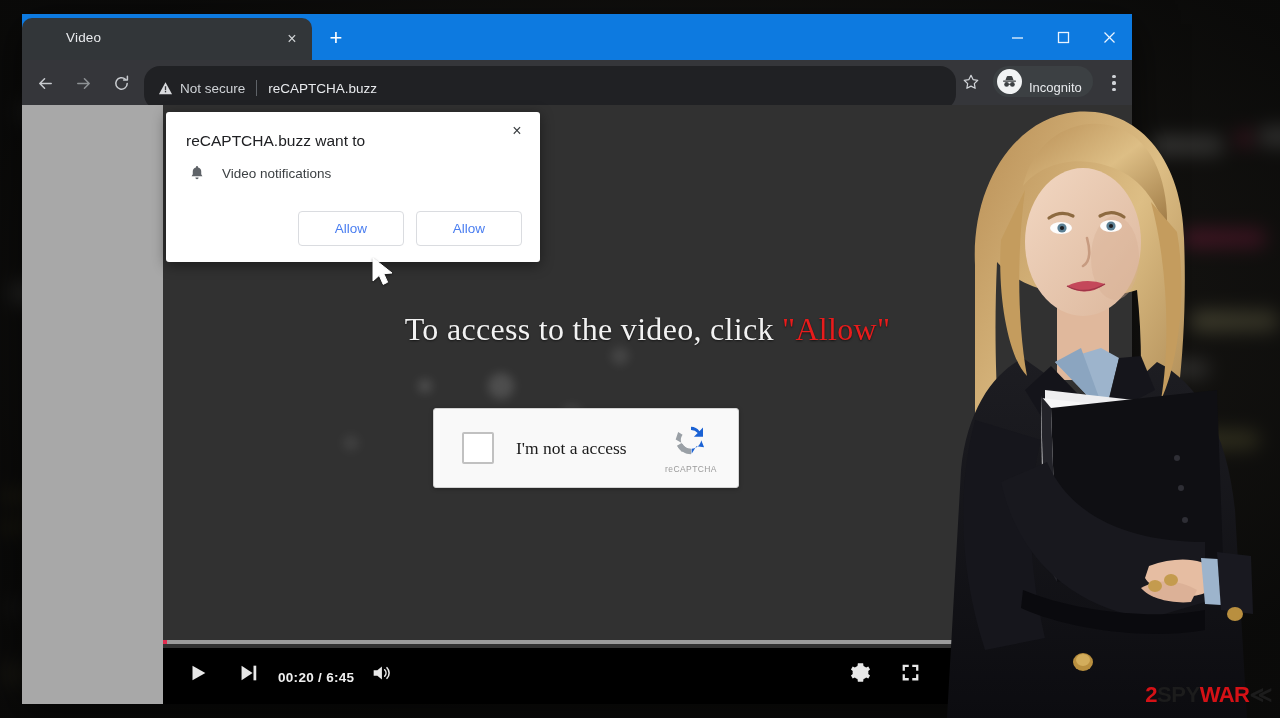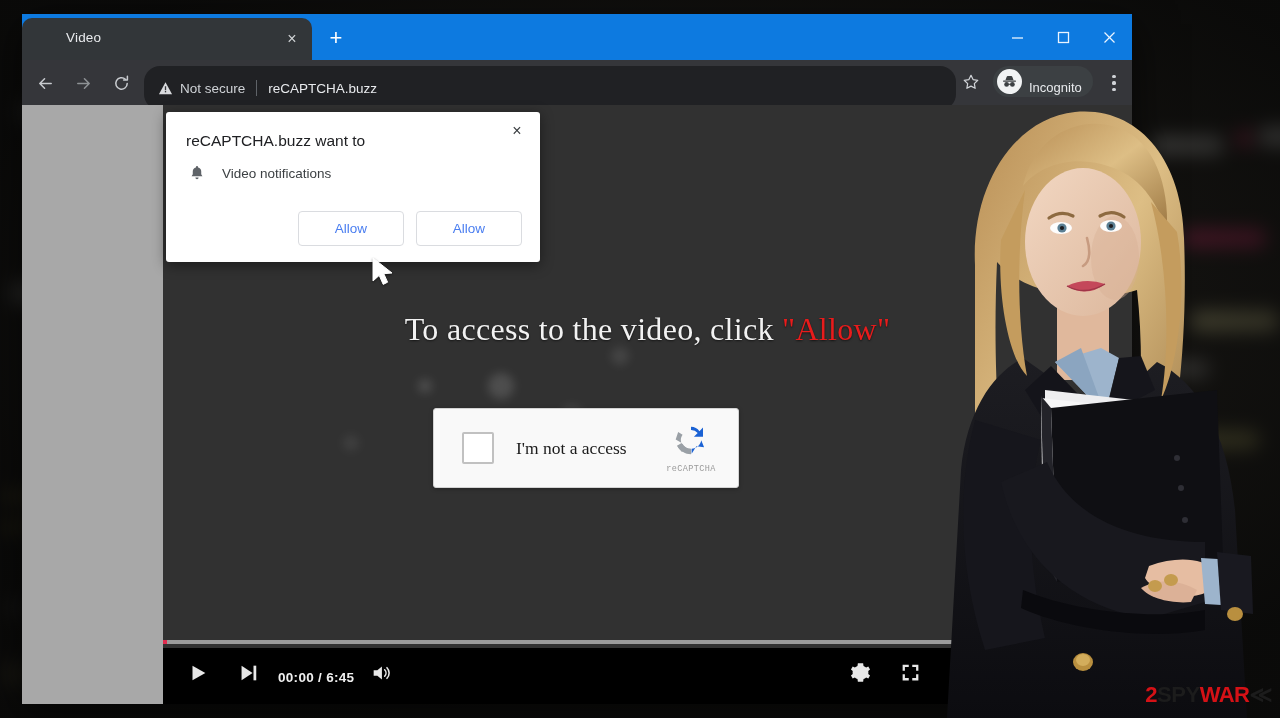--- a/index.html
+++ b/index.html
@@ -60,21 +60,21 @@
     text-shadow:0 1px 2px rgba(0,0,0,.6);}
   .headline .allow{color:#e81c1c;}
 
   .captcha{position:absolute;left:270px;top:303px;width:304px;height:78px;background:#f9f9f9;
     border:1px solid #d3d3d3;border-radius:3px;box-shadow:0 1px 4px rgba(0,0,0,.28);
     display:flex;align-items:center;}
   .cbx{width:28px;height:28px;margin-left:28px;background:#fff;border:2px solid #c1c1c1;border-radius:2px;
     cursor:pointer;flex:0 0 auto;}
   .clabel{margin-left:22px;font-family:"Liberation Serif","DejaVu Serif",serif;font-size:17.5px;color:#1b1b1b;}
   .cbrand{position:absolute;right:10px;top:9px;width:74px;text-align:center;}
-  .cbrand-txt{font-size:8.5px;color:#9a9a9a;letter-spacing:.4px;margin-top:2px;font-family:Liberation Mono, monospace;}
+  .cbrand-txt{font-size:8.5px;color:#9a9a9a;letter-spacing:.4px;margin-top:2px;}
 
   
   .ctrlbar{position:absolute;left:0;bottom:0;width:969px;height:56px;background:#000;}
   .progress{position:absolute;left:0;top:-8px;width:969px;height:4px;background:#9b9b9b;}
   .progress .played{position:absolute;left:0;top:0;height:4px;width:4px;background:#e02b4e;}
   .ctrl{position:absolute;top:14px;display:flex;align-items:center;justify-content:center;
     color:#e6e6e6;cursor:pointer;}
   .timetxt{position:absolute;left:115px;top:22px;font-size:13.5px;color:#efefef;font-weight:bold;letter-spacing:.3px;}
 
   
@@ -244,21 +244,21 @@
             <svg width="22" height="22" viewBox="0 0 24 24">
                 <path d="M6 4l14 8-14 8z" fill="#e8e8e8"></path>
               </svg>
           </div>
           <div class="ctrl" style="left:74px;">
             <svg width="22" height="22" viewBox="0 0 24 24">
                 <path d="M5 4l12 8L5 20z" fill="#e8e8e8"></path>
                 <rect x="18" y="4" width="3" height="16" fill="#e8e8e8"></rect>
               </svg>
           </div>
-          <div class="timetxt">00:00 / 6:45</div>
+          <div class="timetxt">00:20 / 6:45</div>
           <div class="ctrl" style="left:207px;">
             <svg width="22" height="22" viewBox="0 0 24 24">
                 <path d="M4 9h4l5-4v14l-5-4H4z" fill="#e8e8e8"></path>
                 <path d="M16 8.5a5 5 0 0 1 0 7M18.5 6.2a8.3 8.3 0 0 1 0 11.6" fill="none" stroke="#e8e8e8" stroke-width="1.7" stroke-linecap="round"></path>
               </svg>
           </div>
 
           <div class="ctrl" style="left:687px;">
             <svg width="21" height="21" viewBox="0 0 24 24">
                 <path d="M12 8.4a3.6 3.6 0 1 0 0 7.2 3.6 3.6 0 0 0 0-7.2zm9 3.6c0-.6-.05-1.2-.15-1.75l2.05-1.6-2-3.45-2.45 1a8.9 8.9 0 0 0-3-1.75L15 1.5H9l-.45 2.95a8.9 8.9 0 0 0-3 1.75l-2.45-1-2 3.45 2.05 1.6A10 10 0 0 0 3 12c0 .6.05 1.2.15 1.75l-2.05 1.6 2 3.45 2.45-1a8.9 8.9 0 0 0 3 1.75L9 22.5h6l.45-2.95a8.9 8.9 0 0 0 3-1.75l2.45 1 2-3.45-2.05-1.6c.1-.55.15-1.15.15-1.75z" fill="#e8e8e8"></path>

